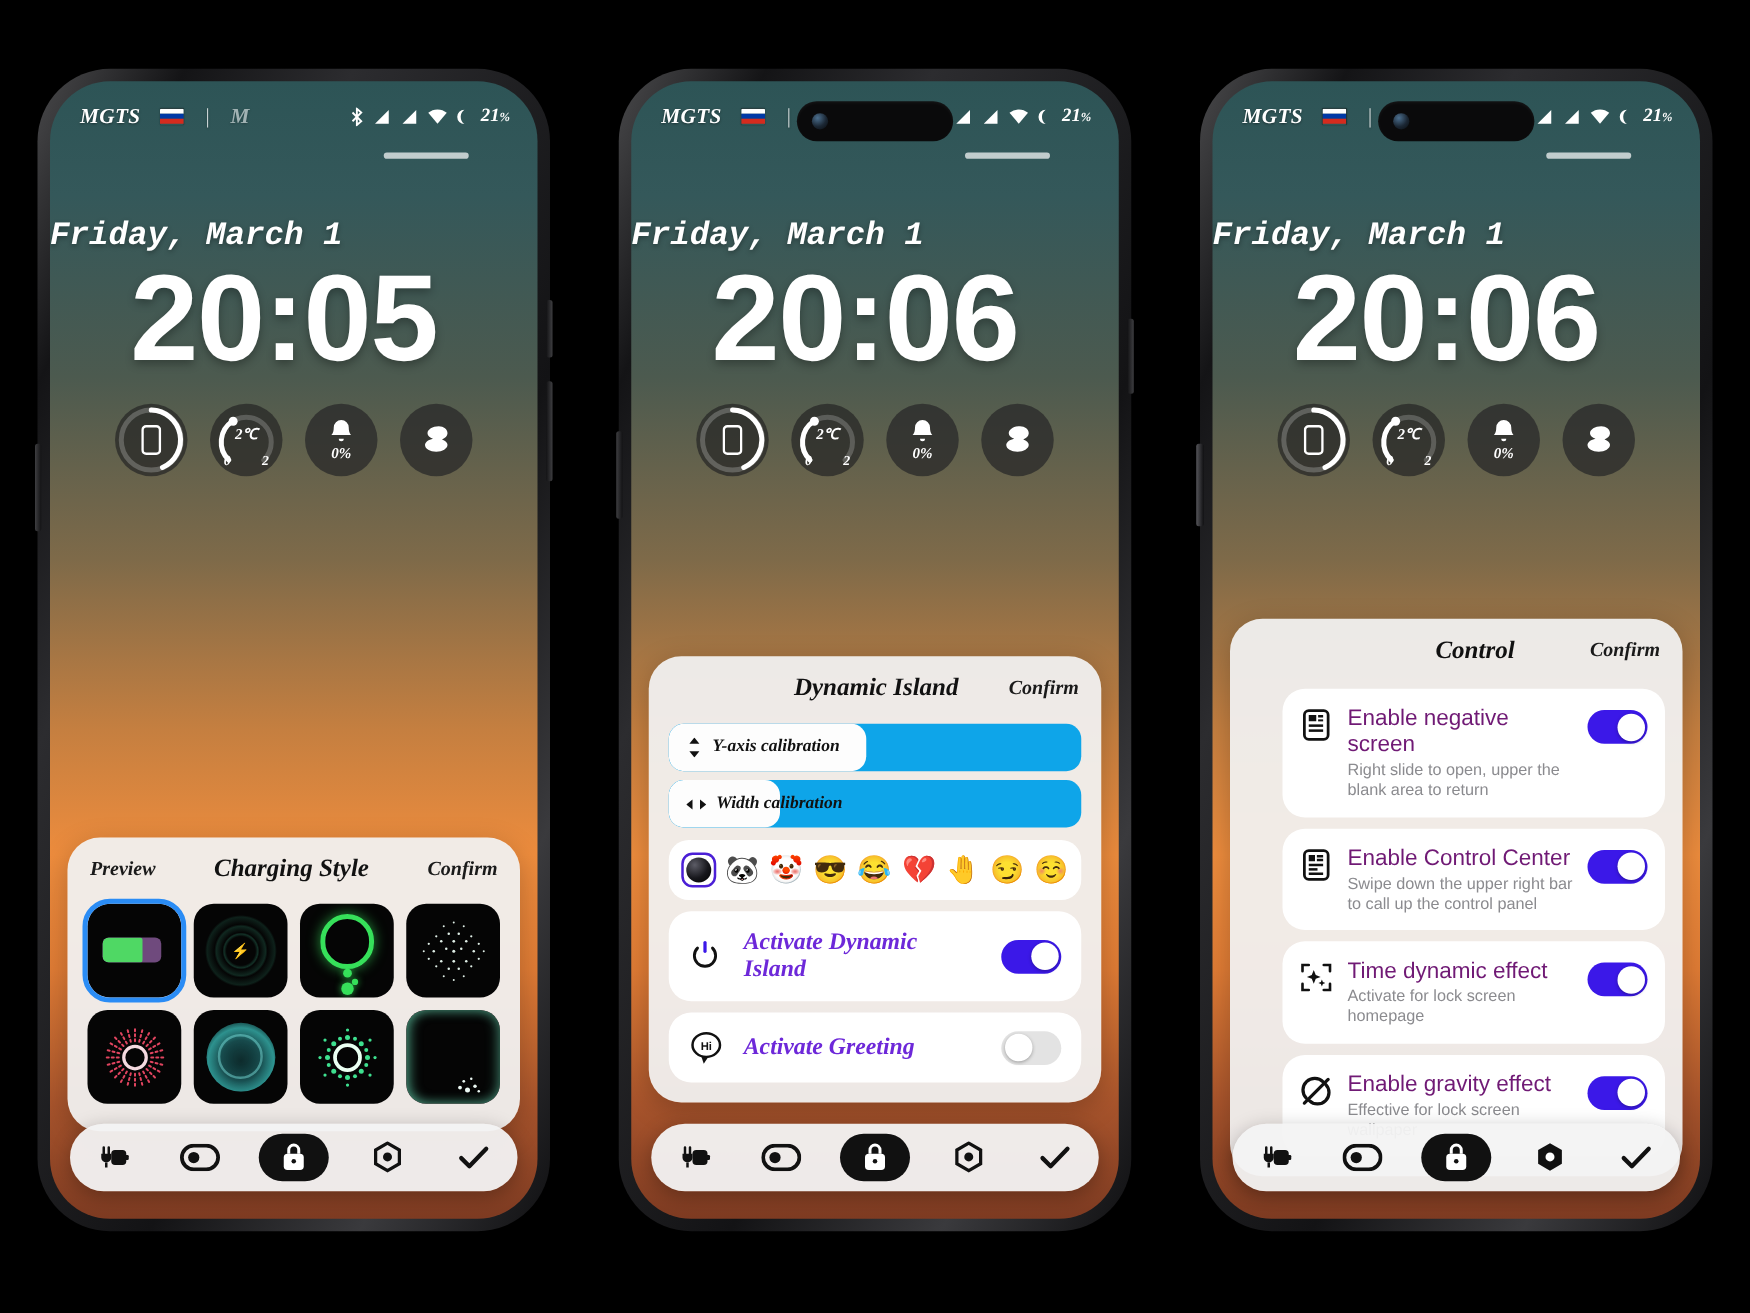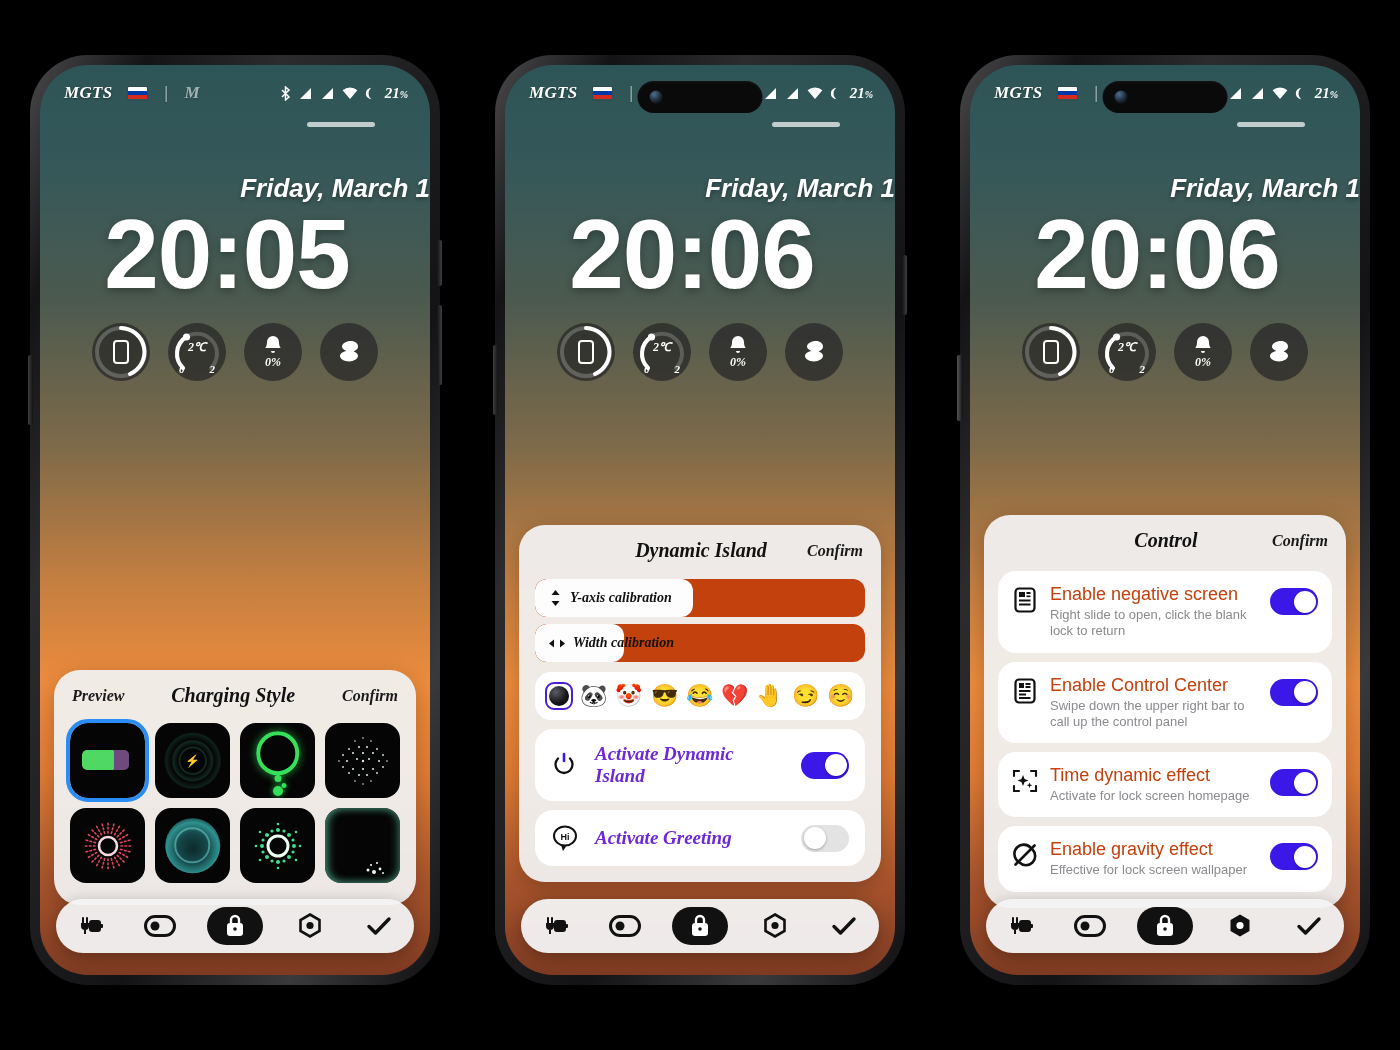--- a/index.html
+++ b/index.html
@@ -77,22 +77,22 @@
   .island .lens {
     position: absolute; left: 12px; top: 50%; transform: translateY(-50%);
     width: 13px; height: 13px; border-radius: 50%;
     background: radial-gradient(circle at 35% 30%, #4c6f8e 0%, #1b2734 55%, #070a0d 100%);
   }
   .pill-line { position: absolute; top: 57px; right: 55px; width: 68px; height: 5px;
     border-radius: 3px; background: rgba(255,255,255,.7); }
 
   
   .datetext {
-    position: absolute; top: 108px; left: 0; right: 0; text-align: right;
-    font-family: Liberation Sans, sans-serif; font-style: italic; font-weight: bold;
+    position: absolute; top: 108px; left: 0; right: 0; text-align: left;
+    font-family: Liberation Mono, monospace; font-style: italic; font-weight: bold;
     font-size: 26px; color: #fff; text-shadow: 0 2px 4px rgba(0,0,0,.35);
   }
   .clock {
     position: absolute; top: 138px; left: 0; right: 16px; text-align: center;
     font-family: "Liberation Sans", sans-serif; font-weight: bold;
     font-size: 98px; line-height: 1.05; color: #fff; letter-spacing: -1px;
     text-shadow: 0 3px 8px rgba(0,0,0,.3);
   }
 
   
@@ -162,21 +162,21 @@
     box-shadow: 0 0 18px rgba(46,160,155,.45) inset; }
   .tealblob .inner { position: absolute; left: 18%; top: 18%; width: 64%; height: 64%;
     border-radius: 50%; border: 2px solid rgba(120,220,215,.5); }
 
   .edge-glow { position: absolute; inset: 0; border-radius: 16px;
     box-shadow: inset 3px 0 9px rgba(110,230,190,.55), inset -3px 0 9px rgba(110,230,190,.3); }
   .edge-dots { position: absolute; right: 16%; bottom: 10%; }
 
   
   .slider-row { margin: 7px 16px; height: 38px; border-radius: 12px;
-    background: #c2410c; position: relative; overflow: hidden; }
+    background: #0ea5e9; position: relative; overflow: hidden; }
   .slider-row .fill { position: absolute; left: 0; top: 0; bottom: 0; background: #fdfdfd;
     border-radius: 12px; }
   .slider-row .cap { position: absolute; left: 14px; top: 0; bottom: 0;
     display: flex; align-items: center; gap: 8px;
     font-family: "Liberation Serif", serif; font-style: italic; font-weight: bold;
     font-size: 14px; color: #111; }
   .slider-row .cap svg { display: block; }
 
   .emoji-card { margin: 10px 16px 7px; background: #fff; border-radius: 16px;
     padding: 10px 10px; display: flex; align-items: center; justify-content: space-between; gap: 2px; }
@@ -198,21 +198,21 @@
   .sw .knob { position: absolute; top: 2.5px; width: 22px; height: 22px; border-radius: 50%;
     background: #fff; box-shadow: 0 1px 3px rgba(0,0,0,.3); }
   .sw.on .knob { right: 2.5px; }
   .sw.off .knob { left: 2.5px; }
 
   
   .ctrl-card { margin: 9px 14px; background: #fff; border-radius: 18px;
     display: flex; align-items: flex-start; gap: 12px; padding: 13px 14px; }
   .ctrl-card .ic { flex: 0 0 auto; width: 26px; padding-top: 3px; display:flex; justify-content:center; }
   .ctrl-card .txt { flex: 1; min-width: 0; }
-  .ctrl-card .t { font-size: 18px; color: #c2410c; font-family: "Liberation Sans", sans-serif; }
+  .ctrl-card .t { font-size: 18px; color: #701a75; font-family: "Liberation Sans", sans-serif; }
   .ctrl-card .s { font-size: 13px; color: #8b8b8f; margin-top: 2px; line-height: 1.25; }
   .ctrl-card .sw { margin-top: 4px; }
 
   
   .toolbar {
     position: absolute; left: 16px; right: 16px; bottom: 22px; height: 54px;
     background: rgba(243,243,243,.95); border-radius: 27px;
     display: flex; align-items: center; justify-content: space-around;
     box-shadow: 0 4px 16px rgba(0,0,0,.28);
   }
@@ -757,41 +757,41 @@
           </svg>
           <span class="pct">0%</span>
         </div>
         <div class="wdg flat">
           <svg width="28" height="28" viewBox="0 0 28 28">
             <path d="M16 3c-5 0-9 2.6-9 5.6 0 2 1.8 3.4 4.4 4.3C8 13.6 5 15.4 5 18c0 3 4 5.4 9 5.4s9-2.6 9-5.6c0-2-1.8-3.4-4.4-4.3C21 12.6 23 11 23 8.6 23 5.4 20 3 16 3z" fill="#fff"></path>
           </svg>
         </div>
       </div>
 
-      <div class="sheet" style="top:450px;">
+      <div class="sheet" style="top:430px;padding-left:28px;">
         <div class="sheet-head">
           <span class="left" style="width:58px;"></span>
           <span class="mid">Control</span>
           <span class="right">Confirm</span>
         </div>
 
         <div class="ctrl-card">
           <span class="ic">
             <svg width="22" height="26" viewBox="0 0 22 26">
               <rect x="1.5" y="1.5" width="19" height="23" rx="3.5" fill="none" stroke="#111" stroke-width="2.2"></rect>
               <rect x="5" y="5" width="6" height="5" fill="#111"></rect>
                 <rect x="12.5" y="5" width="4" height="2" fill="#111"></rect>
               <rect x="12.5" y="8.5" width="4" height="1.6" fill="#111"></rect>
               <rect x="5" y="12.5" width="11.5" height="2" fill="#111"></rect>
                 <rect x="5" y="16.5" width="11.5" height="2" fill="#111"></rect>
             </svg>
           </span>
           <span class="txt">
             <span class="t" style="display:block">Enable negative screen</span>
-            <span class="s" style="display:block">Right slide to open, click the blank lock to return</span>
+            <span class="s" style="display:block">Right slide to open, upper the blank area to return</span>
           </span>
           <span class="sw on">
               <span class="knob"></span>
             </span>
         </div>
 
         <div class="ctrl-card">
           <span class="ic">
             <svg width="22" height="26" viewBox="0 0 22 26">
               <rect x="1.5" y="1.5" width="19" height="23" rx="3.5" fill="none" stroke="#111" stroke-width="2.2"></rect>

